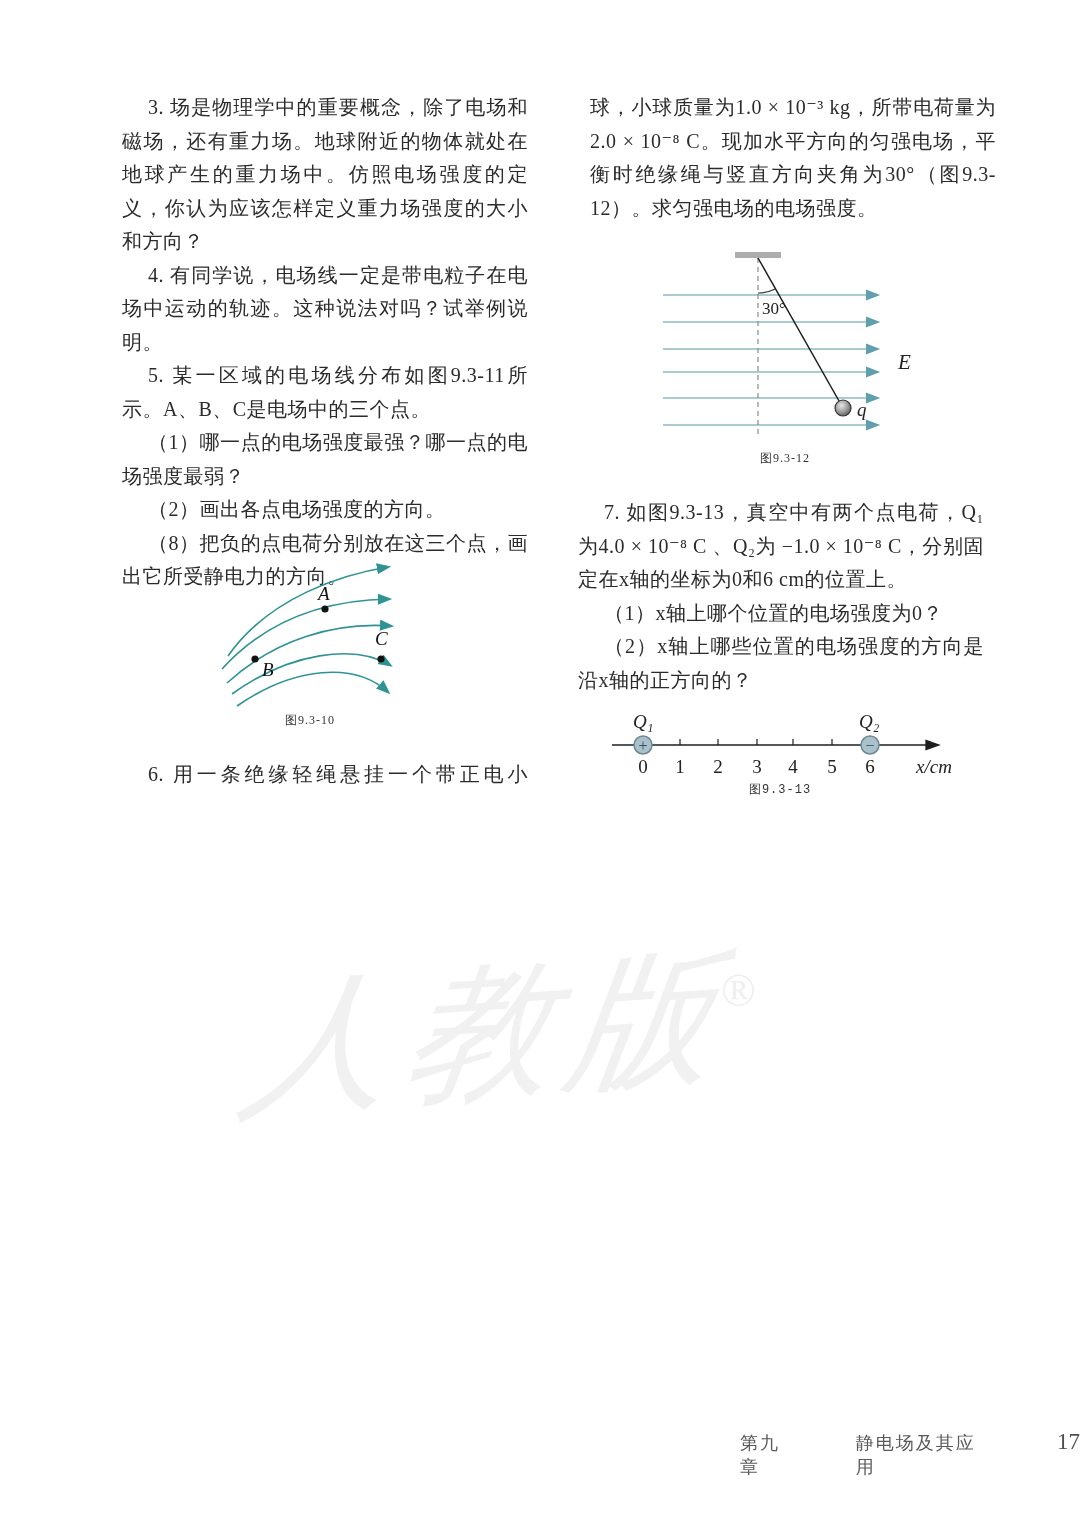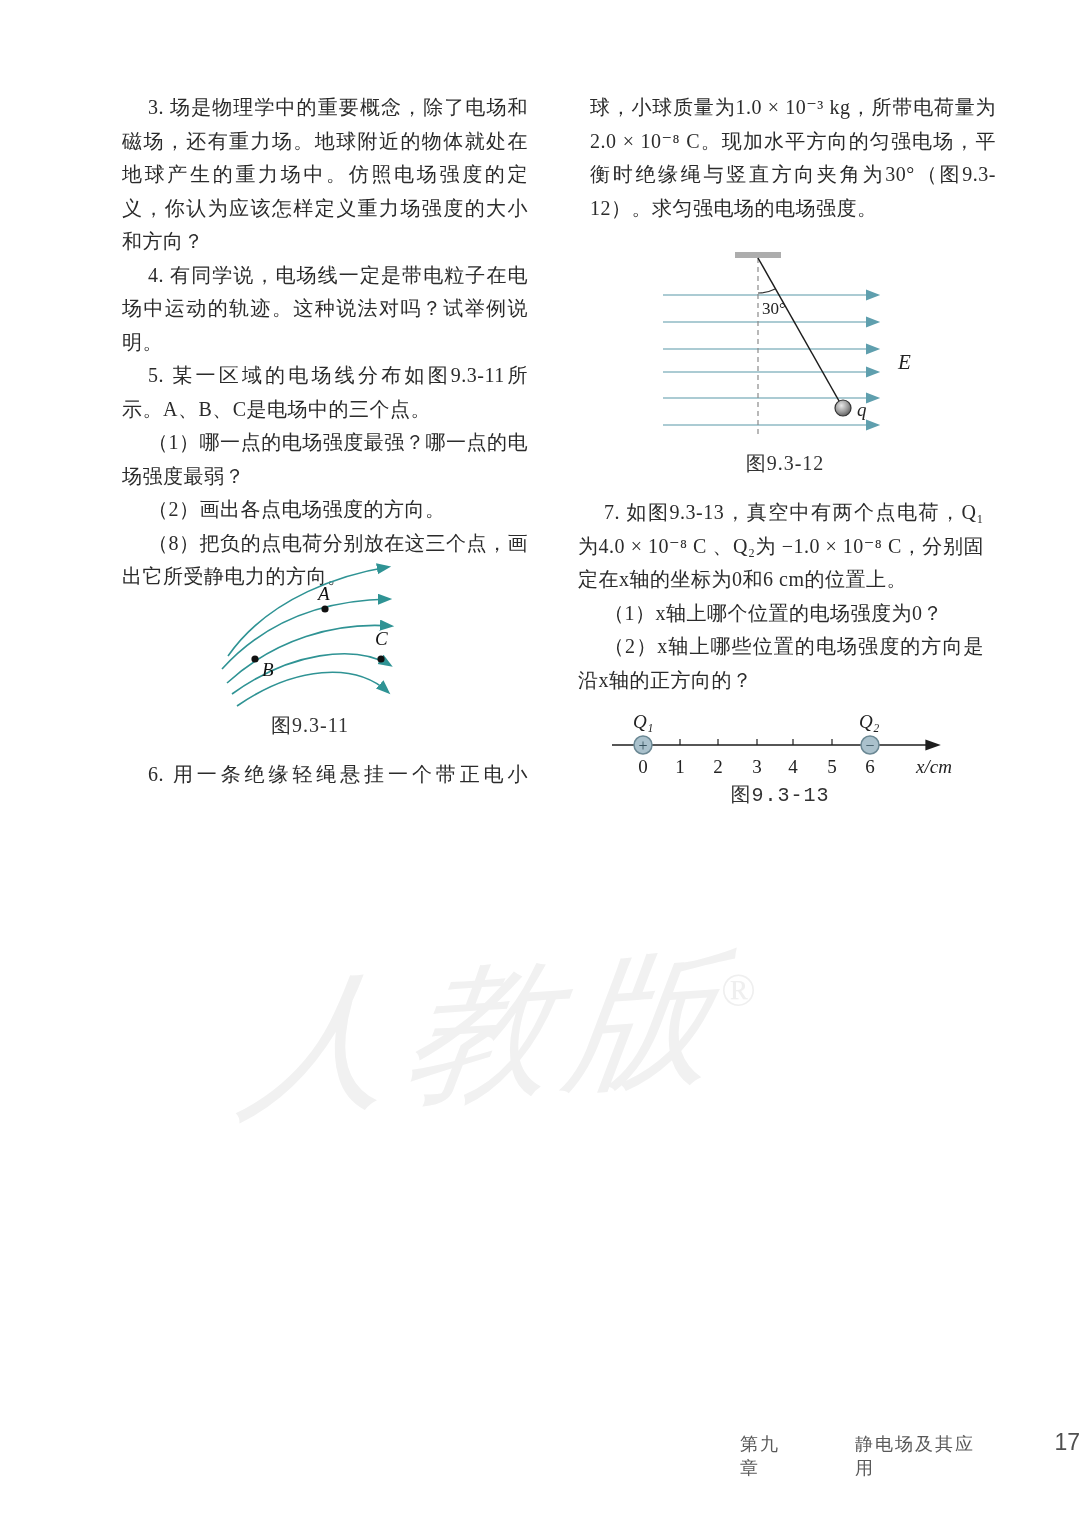--- a/index.html
+++ b/index.html
@@ -10,32 +10,32 @@
   }
   .col{position:absolute;width:406px;}
   .para{
     margin:0;font-size:20px;line-height:33.5px;letter-spacing:0.5px;
     text-align:justify;text-justify:inter-character;text-indent:26px;color:#2b2b2b;
   }
   .para.no-indent{text-indent:0;}
   .para.stretch{text-align-last:justify;}
   .figure{position:absolute;}
   .caption{
-    position:absolute;font-size:20px;color:#333;text-align:center;
+    position:absolute;font-size:12px;color:#333;text-align:center;
     letter-spacing:1px;
   }
   .footer{
     position:absolute;left:740px;top:1429px;display:flex;align-items:baseline;
     color:#595959;
     gap:40px;
   }
   .footer .chap{font-size:18px;letter-spacing:2px;}
   .footer .sect{font-size:18px;letter-spacing:2px;margin-left:16px;}
   .footer .pnum{font-size:23px;margin-left:22px;color:#4f4f4f;
-    font-family:Liberation Sans, sans-serif;}
+    font-family:Liberation Serif, serif;}
   .watermark{
     position:absolute;left:215px;top:928px;width:610px;height:240px;
     pointer-events:none;
   }
   .watermark .wm-text{
     position:absolute;left:30px;top:10px;
     font-size:148px;line-height:190px;color:#f1f1f1;font-style:italic;
     letter-spacing:14px;transform:rotate(-4deg) skewX(-12deg);
     white-space:nowrap;
   }
@@ -75,21 +75,21 @@
     <path d="M27,142 C85,100 150,92 185,113" marker-end="url(#m-teal)"></path>
     <path d="M32,154 C90,114 150,110 183,140" marker-end="url(#m-teal)"></path>
   </g>
   <circle cx="120" cy="57" r="3.6" fill="#111"></circle>
   <circle cx="50" cy="107" r="3.6" fill="#111"></circle>
   <circle cx="176" cy="107" r="3.6" fill="#111"></circle>
   <text x="113" y="48" font-size="19" font-style="italic" fill="#111">A</text>
   <text x="57" y="124" font-size="19" font-style="italic" fill="#111">B</text>
   <text x="170" y="93" font-size="19" font-style="italic" fill="#111">C</text>
 </svg>
-<div class="caption" style="left:205px;top:712px;width:210px;">图9.3-11</div>
+<div class="caption" style="left:205px;top:712px;width:210px;">图9.3-10</div>
 
 <div class="col" style="left:122px;top:758px;">
   <p class="para stretch">6. 用一条绝缘轻绳悬挂一个带正电小</p>
 </div>
 
 <div class="col" style="left:590px;top:91px;">
   <p class="para no-indent">球，小球质量为1.0 × 10⁻³ kg，所带电荷量为2.0 × 10⁻⁸ C。现加水平方向的匀强电场，平衡时绝缘绳与竖直方向夹角为30°（图9.3-12）。求匀强电场的电场强度。</p>
 </div>
 
 <svg class="figure" style="left:655px;top:245px;" width="285" height="200" viewBox="0 0 285 200">

